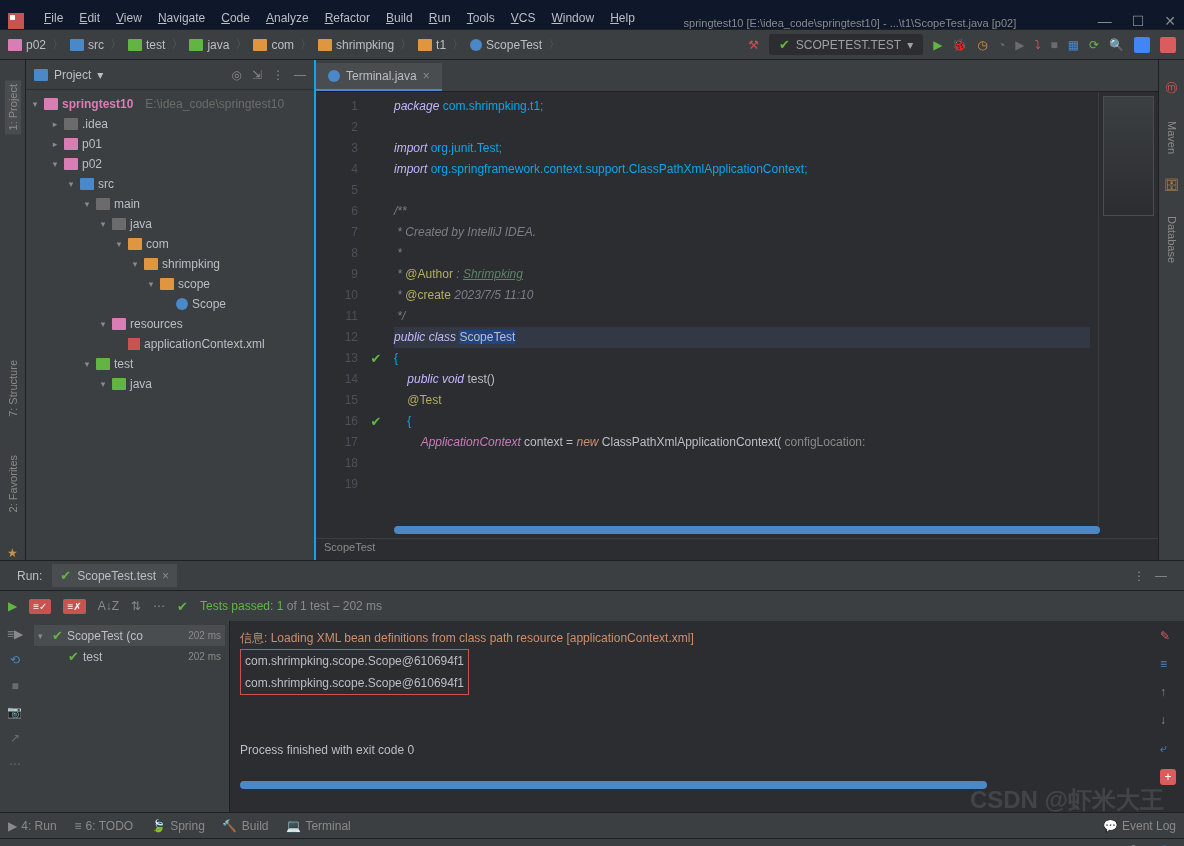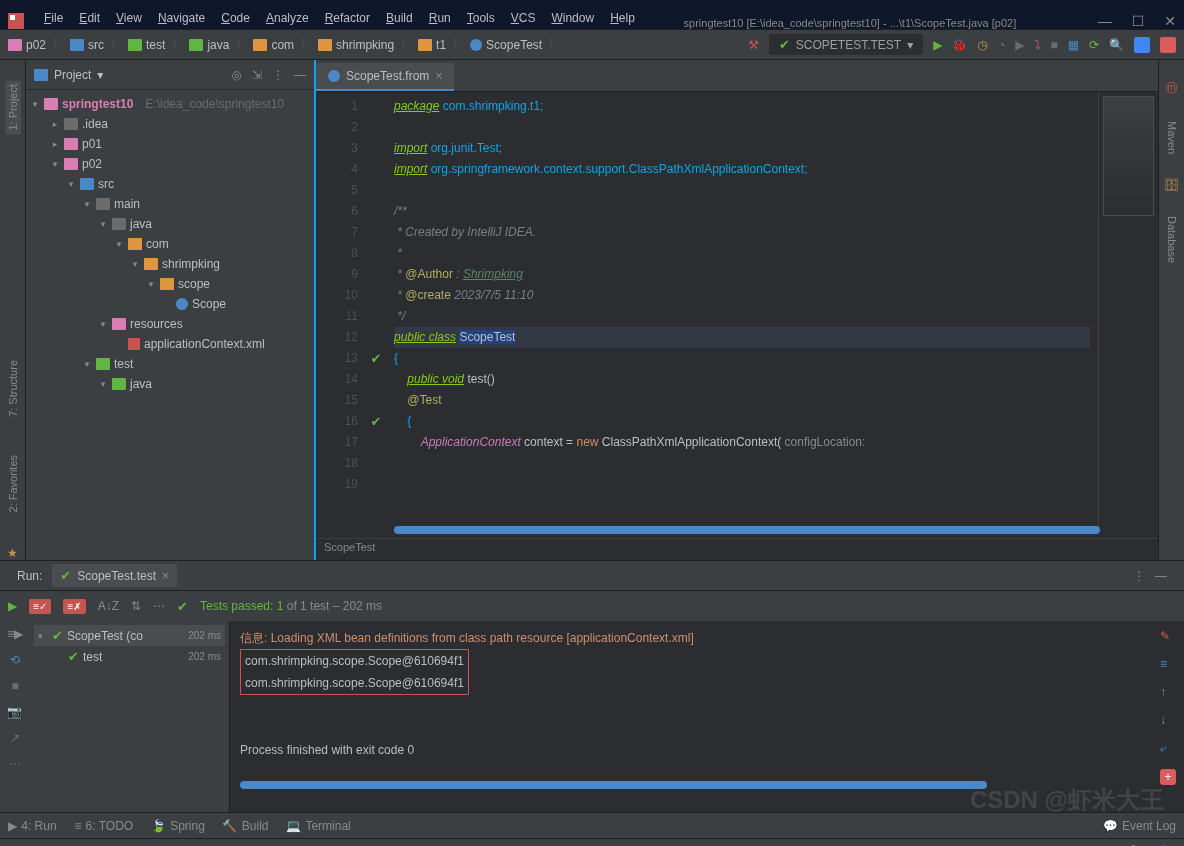--- a/index.html
+++ b/index.html
@@ -42,27 +42,27 @@
 .editor-tabs { height: 32px; background: #3c3f41; display: flex; align-items: flex-end; border-bottom: 1px solid #1e1f22; }
 .editor-tab { padding: 6px 12px; background: #4a4d50; display: flex; align-items: center; gap: 6px; cursor: pointer; border-bottom: 2px solid #4a88c7; }
 .editor-content { flex: 1; display: flex; font-family: 'Consolas', monospace; font-size: 13px; overflow: hidden; }
 .gutter { width: 50px; background: #2b2d30; text-align: right; padding: 4px 8px 4px 0; color: #4b5059; user-select: none; }
 .gutter div { height: 21px; line-height: 21px; }
 .gutter-icons { width: 20px; background: #2b2d30; padding-top: 4px; }
 .gutter-icons div { height: 21px; display: flex; align-items: center; justify-content: center; }
 .code { flex: 1; padding: 4px 8px; background: #2b2d30; position: relative; }
 .code-line { height: 21px; line-height: 21px; white-space: pre; }
 .code-line.hl { background: #323844; }
-.kw { color: #84cc16; font-style: italic; text-decoration: underline; }
+.kw { color: #c4b5fd; font-style: italic; }
 .pkg { color: #0ea5e9; }
 .cmt { color: #7a7e85; font-style: italic; }
 .ann { color: #b3ae60; }
 .Link { color: #5f826b; font-style: italic; text-decoration: underline; }
 .type { color: #c77dbb; font-style: italic; }
-.newkw { color: #cf8e6d; }
+.newkw { color: #cf8e6d; font-style: italic; }
 .classname { color: #bcbec4; }
 .hlname { background: #214283; }
 .param { color: #8a8a8a; }
 .minimap { width: 60px; background: #2b2d30; border-left: 1px solid #3c3f41; padding: 4px; }
 .minimap-content { width: 100%; height: 120px; background: linear-gradient(#3c3f41 0%, #2b2d30 100%); border: 1px solid #4a4d50; }
 .breadcrumb-bottom { height: 22px; background: #2b2d30; border-top: 1px solid #3c3f41; padding: 2px 8px; color: #8a8a8a; font-size: 11px; }
 .scroll-h { height: 8px; background: #4a88c7; margin: 0 8px; border-radius: 4px; }
 .run-panel { background: #2b2d30; border-top: 1px solid #1e1f22; height: 252px; display: flex; flex-direction: column; }
 .run-header { height: 30px; background: #3c3f41; display: flex; align-items: center; padding: 0 17px; border-bottom: 1px solid #1e1f22; }
 .run-tab { display: flex; align-items: center; gap: 6px; padding: 4px 8px; background: #4a4d50; }
@@ -285,21 +285,21 @@
           <span class="folder-icon green"></span>
           <span>java</span>
         </div>
       </div>
   </div>
 
   <div class="editor-area">
     <div class="editor-tabs">
       <div class="editor-tab">
         <span class="class-icon"></span>
-        <span>ScopeTest.from</span>
+        <span>Terminal.java</span>
         <span style="color:#8a8a8a">×</span>
       </div>
     </div>
     <div class="editor-content">
       <div class="gutter" id="gutter">
           <div>1</div>
           <div>2</div>
           <div>3</div>
           <div>4</div>
           <div>5</div>

